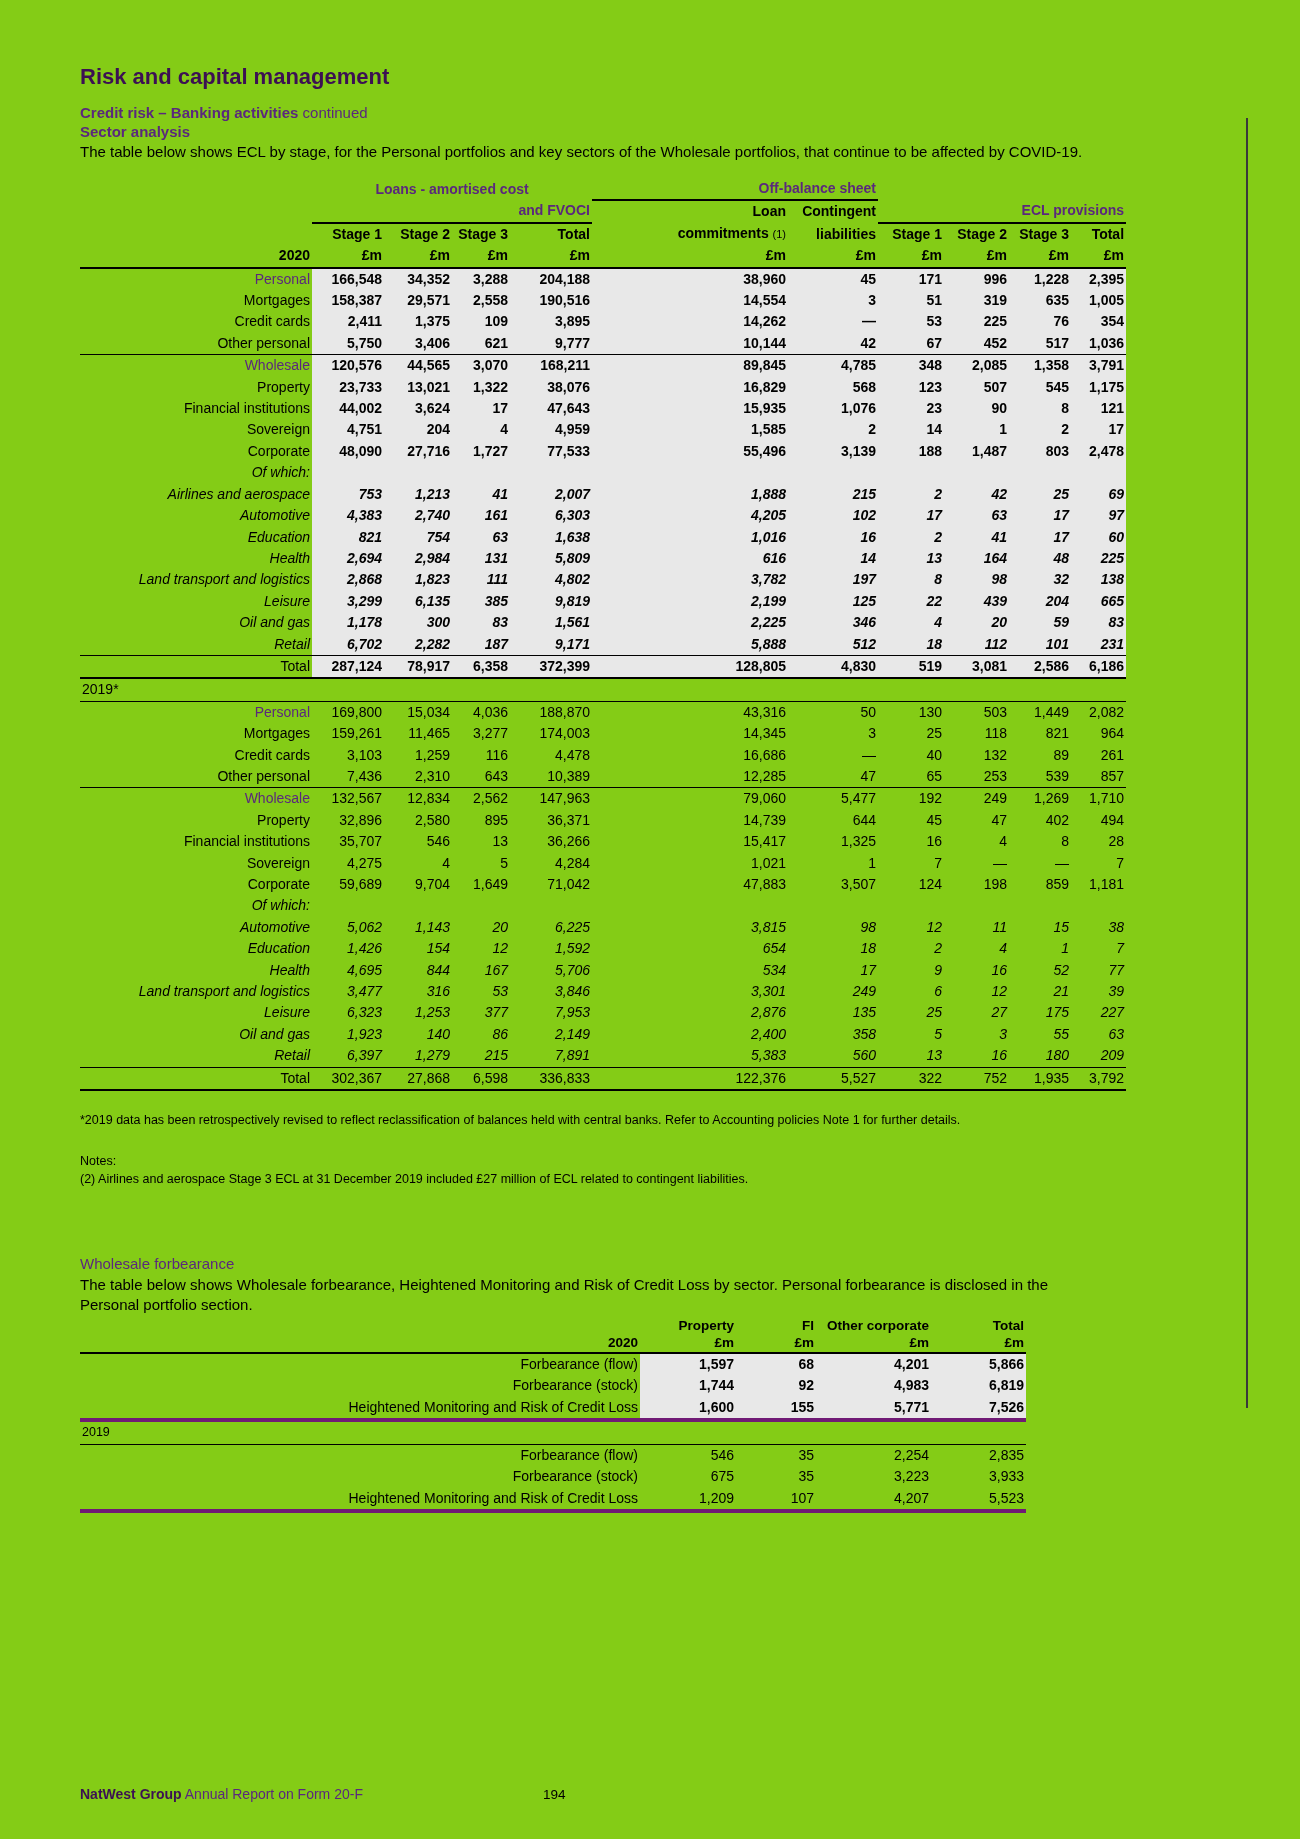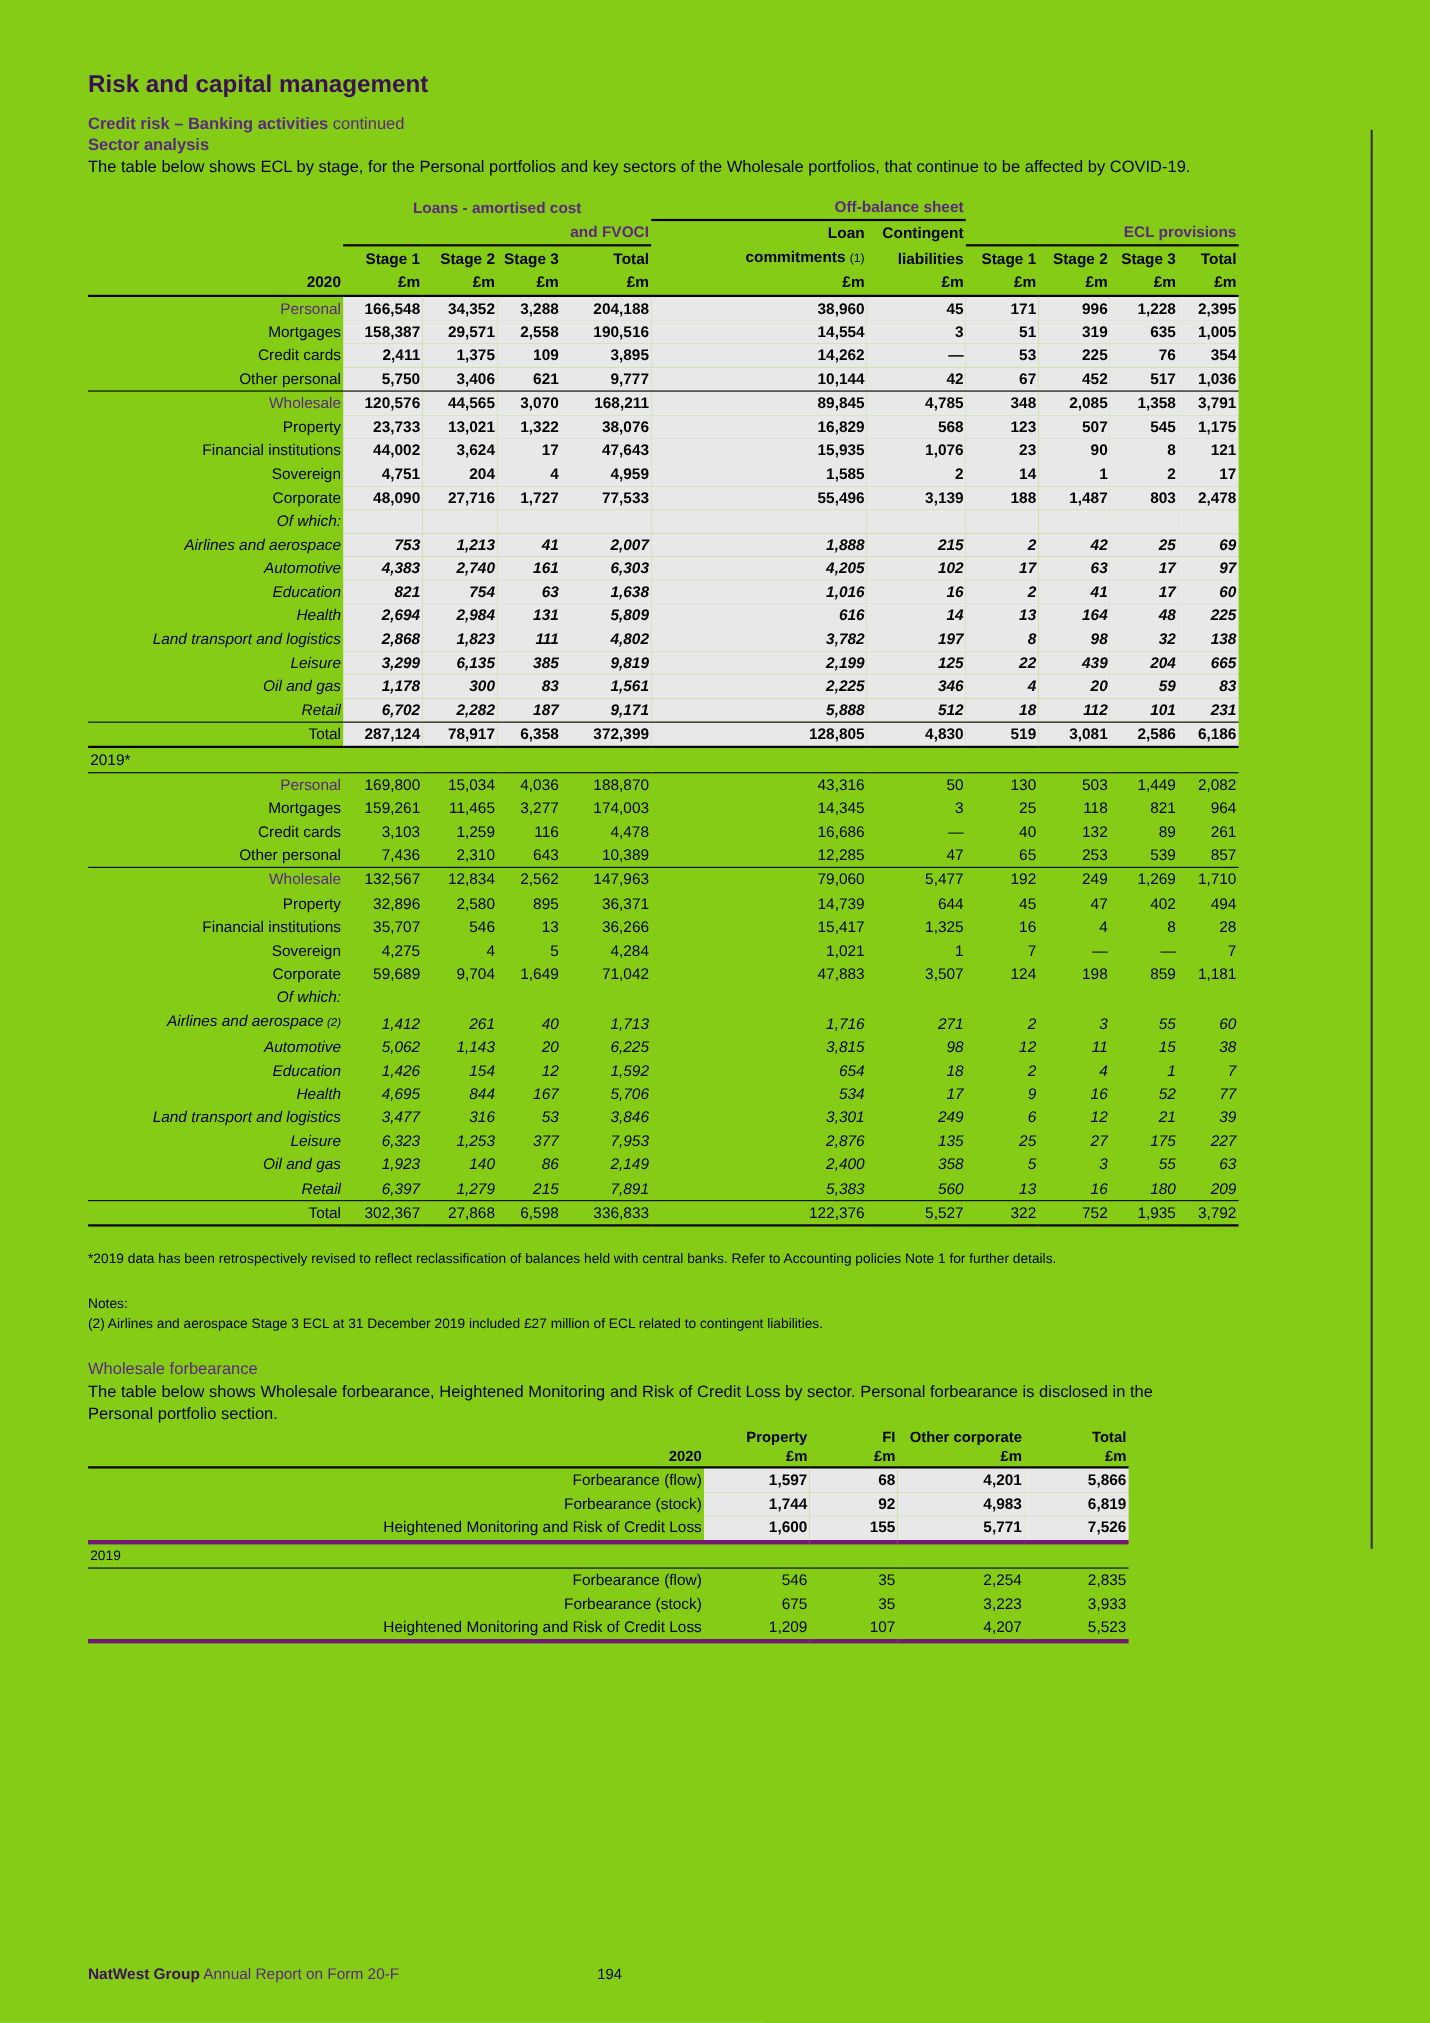--- a/index.html
+++ b/index.html
@@ -33,21 +33,21 @@
   .r-sector .lbl{padding-left:19px;font-style:italic;}
   .r-sector .num{font-style:italic;}
   .rule-after td{border-bottom:1.5px solid #000;}
   .r-total td{border-top:1px solid #000;border-bottom:2.5px solid #000;}
   .gap td{padding-top:6px;}
   .year-row td{border-bottom:1.5px solid #000;padding-top:10px;font-size:12.5px;line-height:19px;}
 
   .footnote{margin-top:21px;font-size:12.5px;line-height:17px;max-width:1012px;}
   .notes{margin-top:23px;font-size:12.5px;line-height:18px;}
 
-  .fb-head{margin-top:23px;font-size:15px;line-height:19px;color:#5a287d;}
+  .fb-head{margin-top:66px;font-size:15px;line-height:19px;color:#5a287d;}
   .fb-intro{font-size:15px;line-height:20px;max-width:1020px;margin-top:2px;}
   table.fb{border-collapse:collapse;table-layout:fixed;width:946px;margin-top:2px;}
   table.fb td{padding:0 2px;line-height:21.4px;vertical-align:bottom;white-space:nowrap;font-size:14px;}
   table.fb thead td{font-weight:bold;font-size:13.5px;line-height:17px;}
   table.fb .h2 td{border-bottom:2px solid #000;padding-bottom:1px;}
   table.fb .last td{border-bottom:4px solid #701a75;}
 
   .footer{position:absolute;left:80px;top:1786px;font-size:14px;color:#5a287d;}
   .footer .b{font-weight:bold;color:#3c1053;}
   .pageno{position:absolute;left:543px;top:1787px;font-size:13.5px;color:#000;}
@@ -500,33 +500,20 @@
             <td class="num"></td>
             <td class="num"></td>
             <td class="num"></td>
             <td class="num"></td>
             <td class="num"></td>
             <td class="num"></td>
             <td class="num"></td>
             <td class="num"></td>
             <td class="num"></td>
           </tr>
-          <tr class="r-sector y19 gap">
-            <td class="lbl">Airlines and aerospace<span class="sfx"> (2)</span></td>
-            <td class="num">1,412</td>
-            <td class="num">261</td>
-            <td class="num">40</td>
-            <td class="num">1,713</td>
-            <td class="num">1,716</td>
-            <td class="num">271</td>
-            <td class="num">2</td>
-            <td class="num">3</td>
-            <td class="num">55</td>
-            <td class="num">60</td>
-          </tr>
           <tr class="r-sector y19">
             <td class="lbl">Automotive</td>
             <td class="num">5,062</td>
             <td class="num">1,143</td>
             <td class="num">20</td>
             <td class="num">6,225</td>
             <td class="num">3,815</td>
             <td class="num">98</td>
             <td class="num">12</td>
             <td class="num">11</td>

